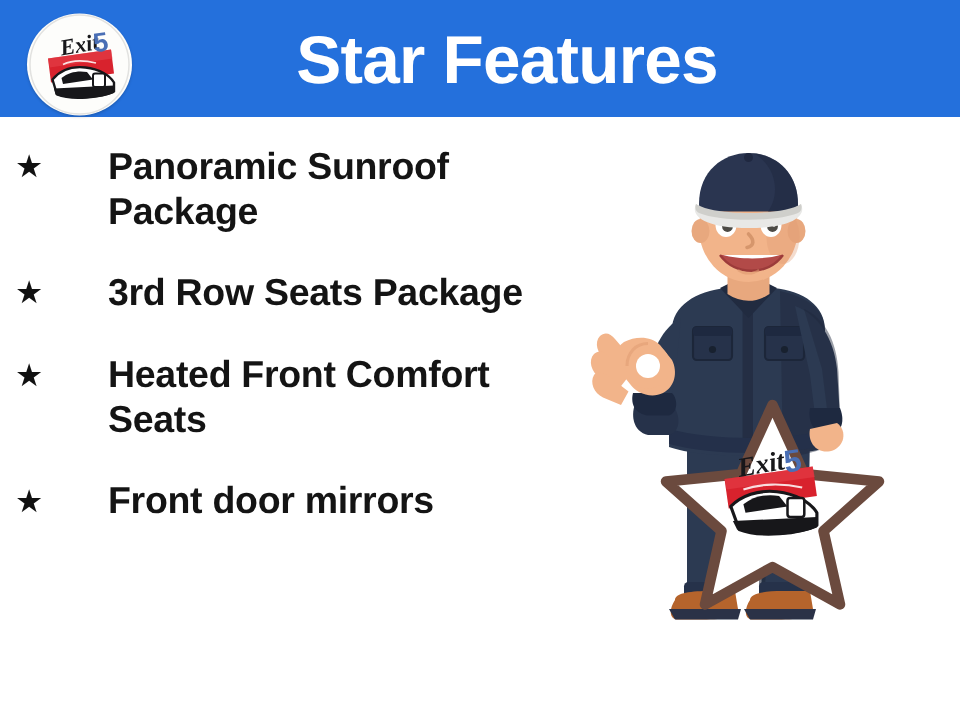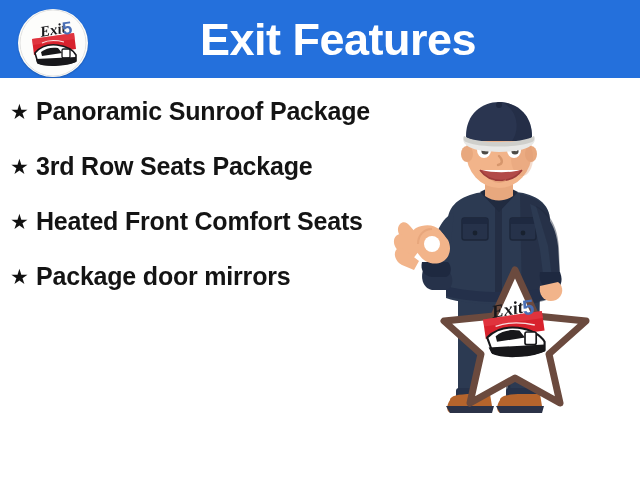--- a/index.html
+++ b/index.html
@@ -84,20 +84,21 @@
     text-align: left;
     padding-top: 1px;
   }
   .feature-text {
     flex: 1 1 auto;
     font-size: 25px;
     font-weight: bold;
     line-height: 30px;
     color: #141414;
     letter-spacing: -0.2px;
+    margin-left: 36px;
   }
 
   
   .mechanic-figure {
     position: absolute;
     left: 380px;
     top: 100px;
     width: 260px;
     height: 340px;
   }
@@ -121,21 +122,21 @@
       <path d="M18 50 L58 48 L58 53 C48 57 28 58 19 54 Z" fill="#17171a"></path>
 
       <text x="23" y="28" font-family="'Liberation Serif', serif" font-size="15" font-style="italic" font-weight="bold" fill="#17171a" transform="rotate(-10 23 28)">Exit</text>
 
       <text x="45" y="26" font-family="'Liberation Sans', sans-serif" font-size="18" font-weight="bold" fill="#4a6fb5" transform="rotate(-8 45 26)">5</text>
 
       <path d="M24 34 C30 31 38 31 46 33" stroke="#ffffff" stroke-width="1.1" fill="none" opacity="0.85"></path>
     </svg>
   </div>
 
-  <div class="header-title">Exit Features</div>
+  <div class="header-title">Star Features</div>
 </div>
 
 <div class="feature-list">
 
   <div class="feature-item">
     <span class="bullet-star">★</span>
     <span class="feature-text">Panoramic Sunroof Package</span>
   </div>
 
   <div class="feature-item">
@@ -143,21 +144,21 @@
     <span class="feature-text">3rd Row Seats Package</span>
   </div>
 
   <div class="feature-item">
     <span class="bullet-star">★</span>
     <span class="feature-text">Heated Front Comfort Seats</span>
   </div>
 
   <div class="feature-item">
     <span class="bullet-star">★</span>
-    <span class="feature-text">Package door mirrors</span>
+    <span class="feature-text">Front door mirrors</span>
   </div>
 
 </div>
 
 <div class="mechanic-figure">
   <svg width="260" height="340" viewBox="0 0 260 340">
 
     <path d="M78 190 L160 190 L158 300 L128 300 L126 215 L112 215 L108 300 L78 300 Z" fill="#2c3a52"></path>
     <path d="M126 200 L132 200 L130 300 L126 300 Z" fill="#20293c" opacity="0.6"></path>
 

